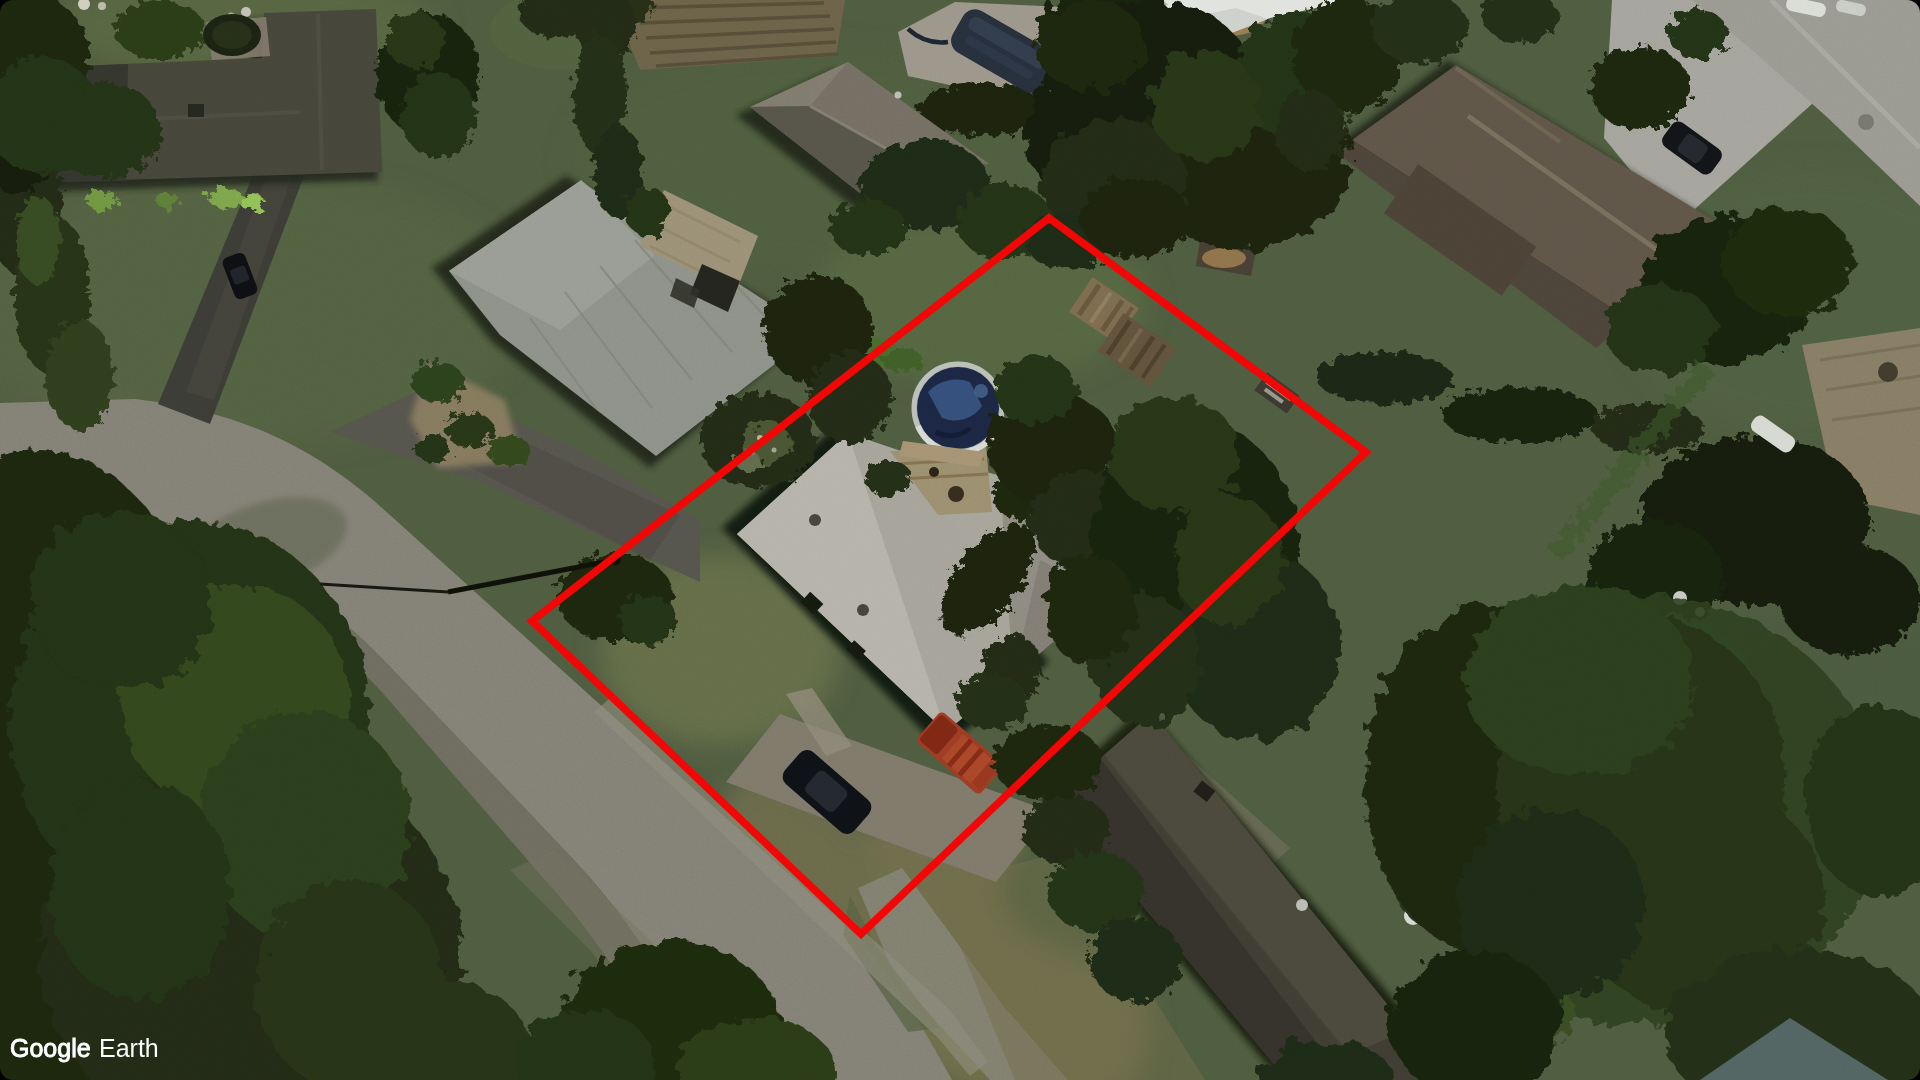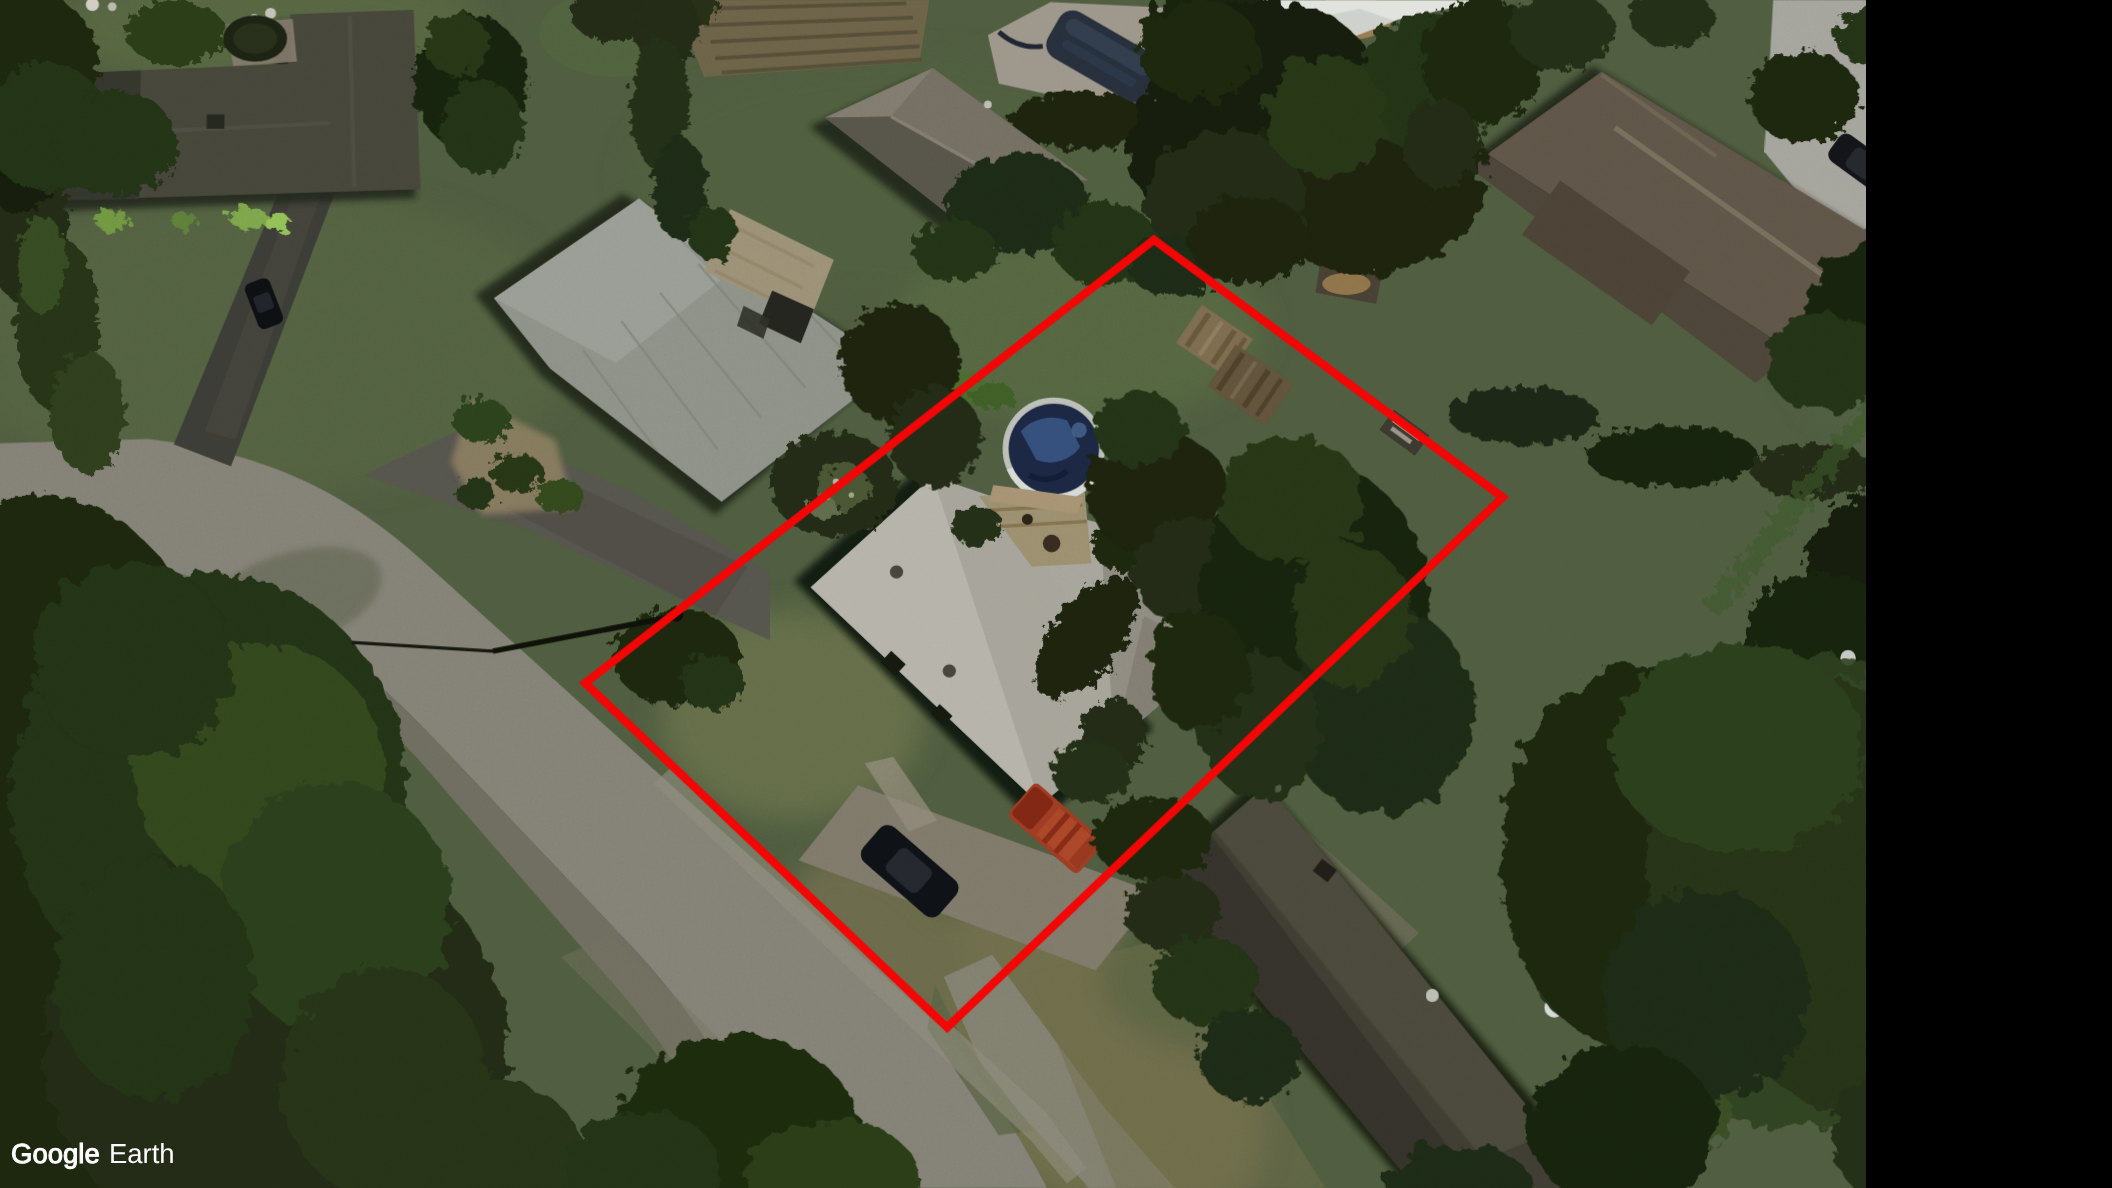--- a/index.html
+++ b/index.html
@@ -1,16 +1,16 @@
 <!DOCTYPE html>
 <html><head>
 <meta charset="utf-8">
 <style>
   html,body{margin:0;padding:0;background:#000;}
-  #stage{position:relative;width:1696px;height:1080px;overflow:hidden;font-family:"Liberation Sans", sans-serif;}
+  #stage{position:relative;width:1920px;height:1080px;overflow:hidden;font-family:"Liberation Sans", sans-serif;border-radius:13px;}
   svg{display:block;}
 </style>
 </head>
 <body>
 <div id="stage">
 <svg width="1920" height="1080" viewBox="0 0 1920 1080">
 <defs>
   <filter id="rough" x="-25%" y="-25%" width="150%" height="150%">
     <feTurbulence type="fractalNoise" baseFrequency="0.06" numOctaves="3" seed="7" result="n"></feTurbulence>
     <feDisplacementMap in="SourceGraphic" in2="n" scale="24"></feDisplacementMap>

